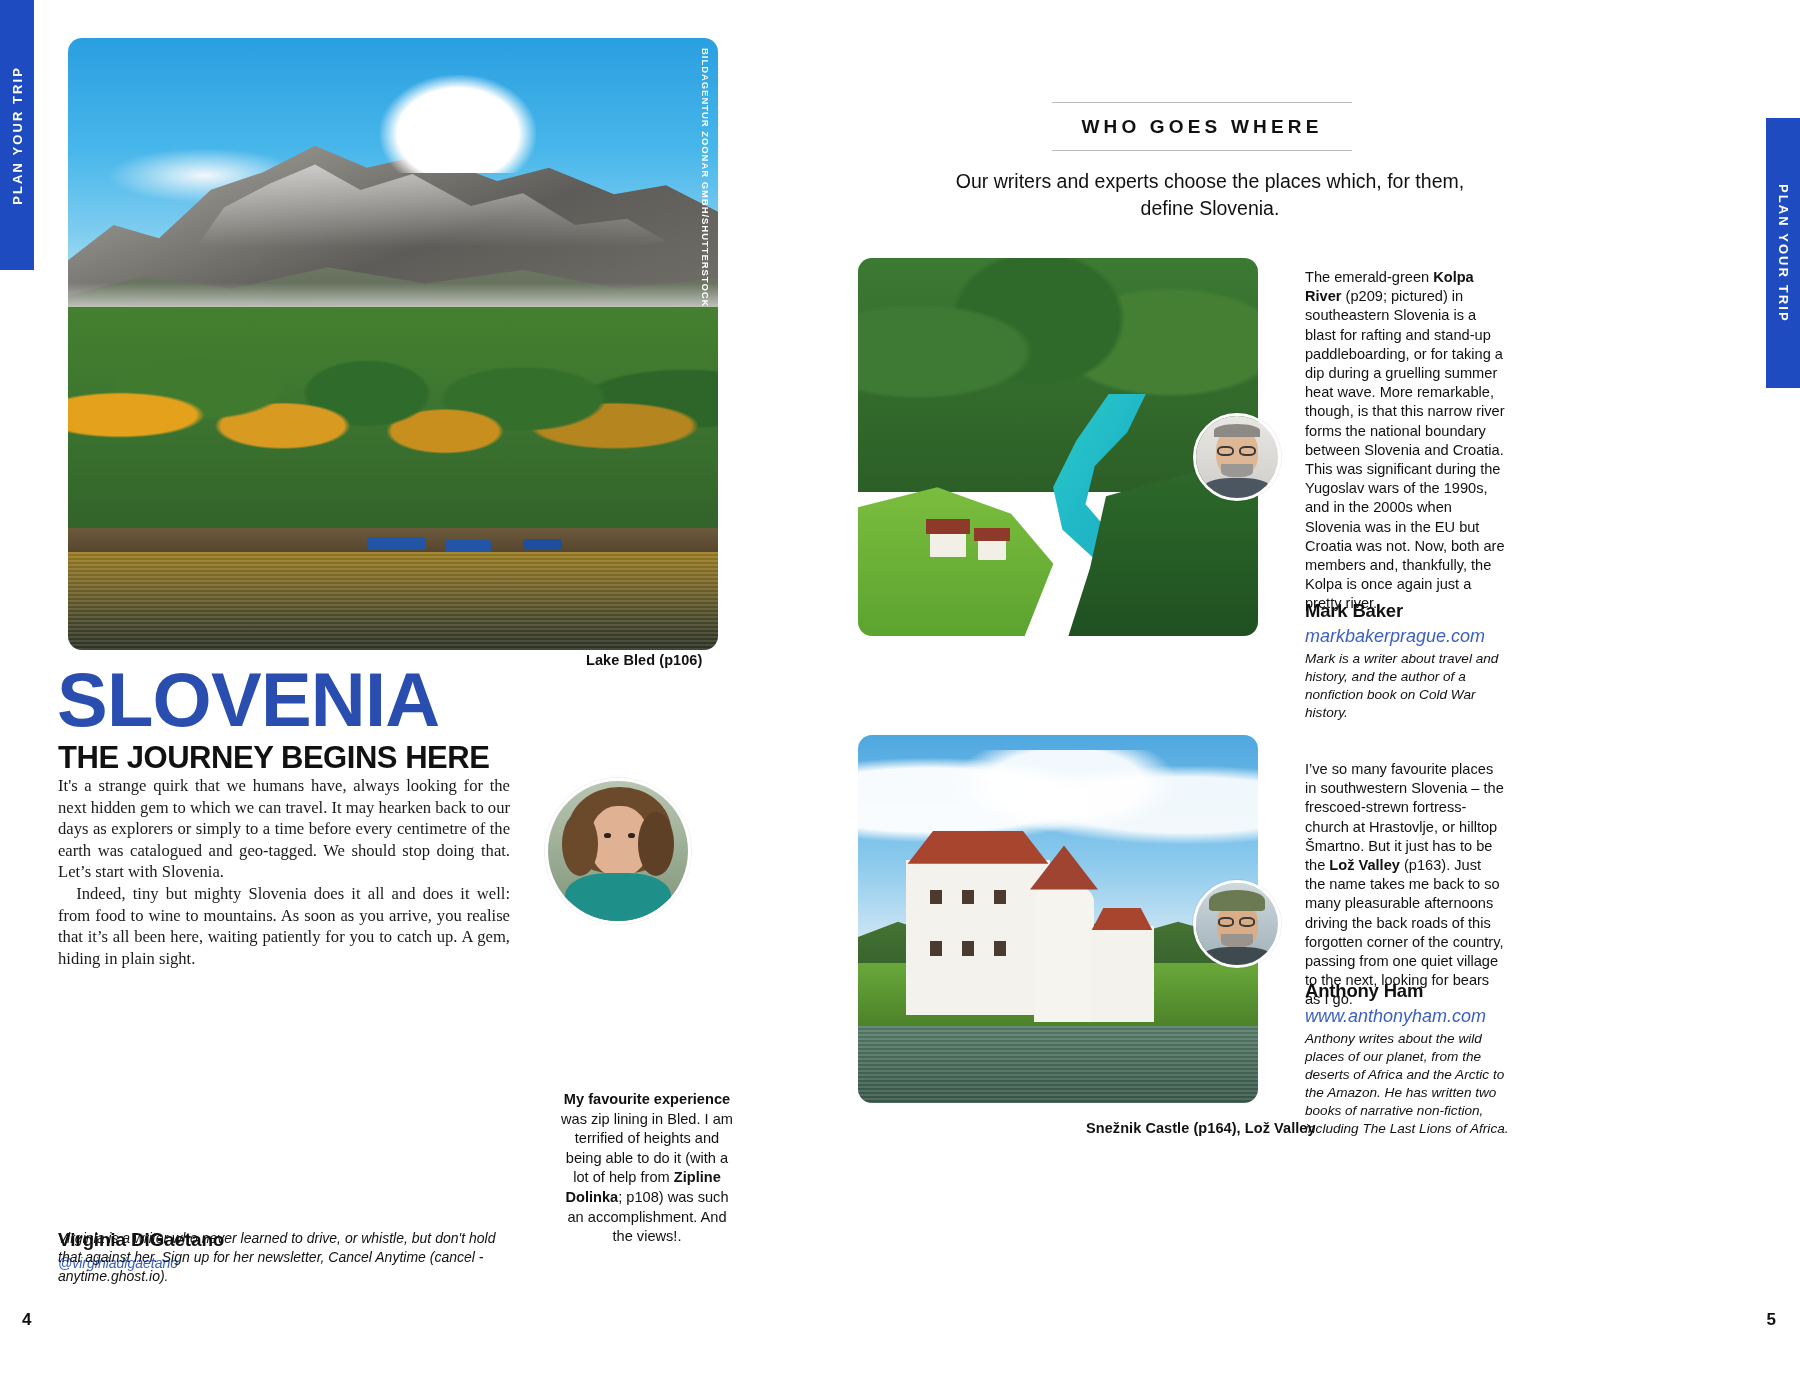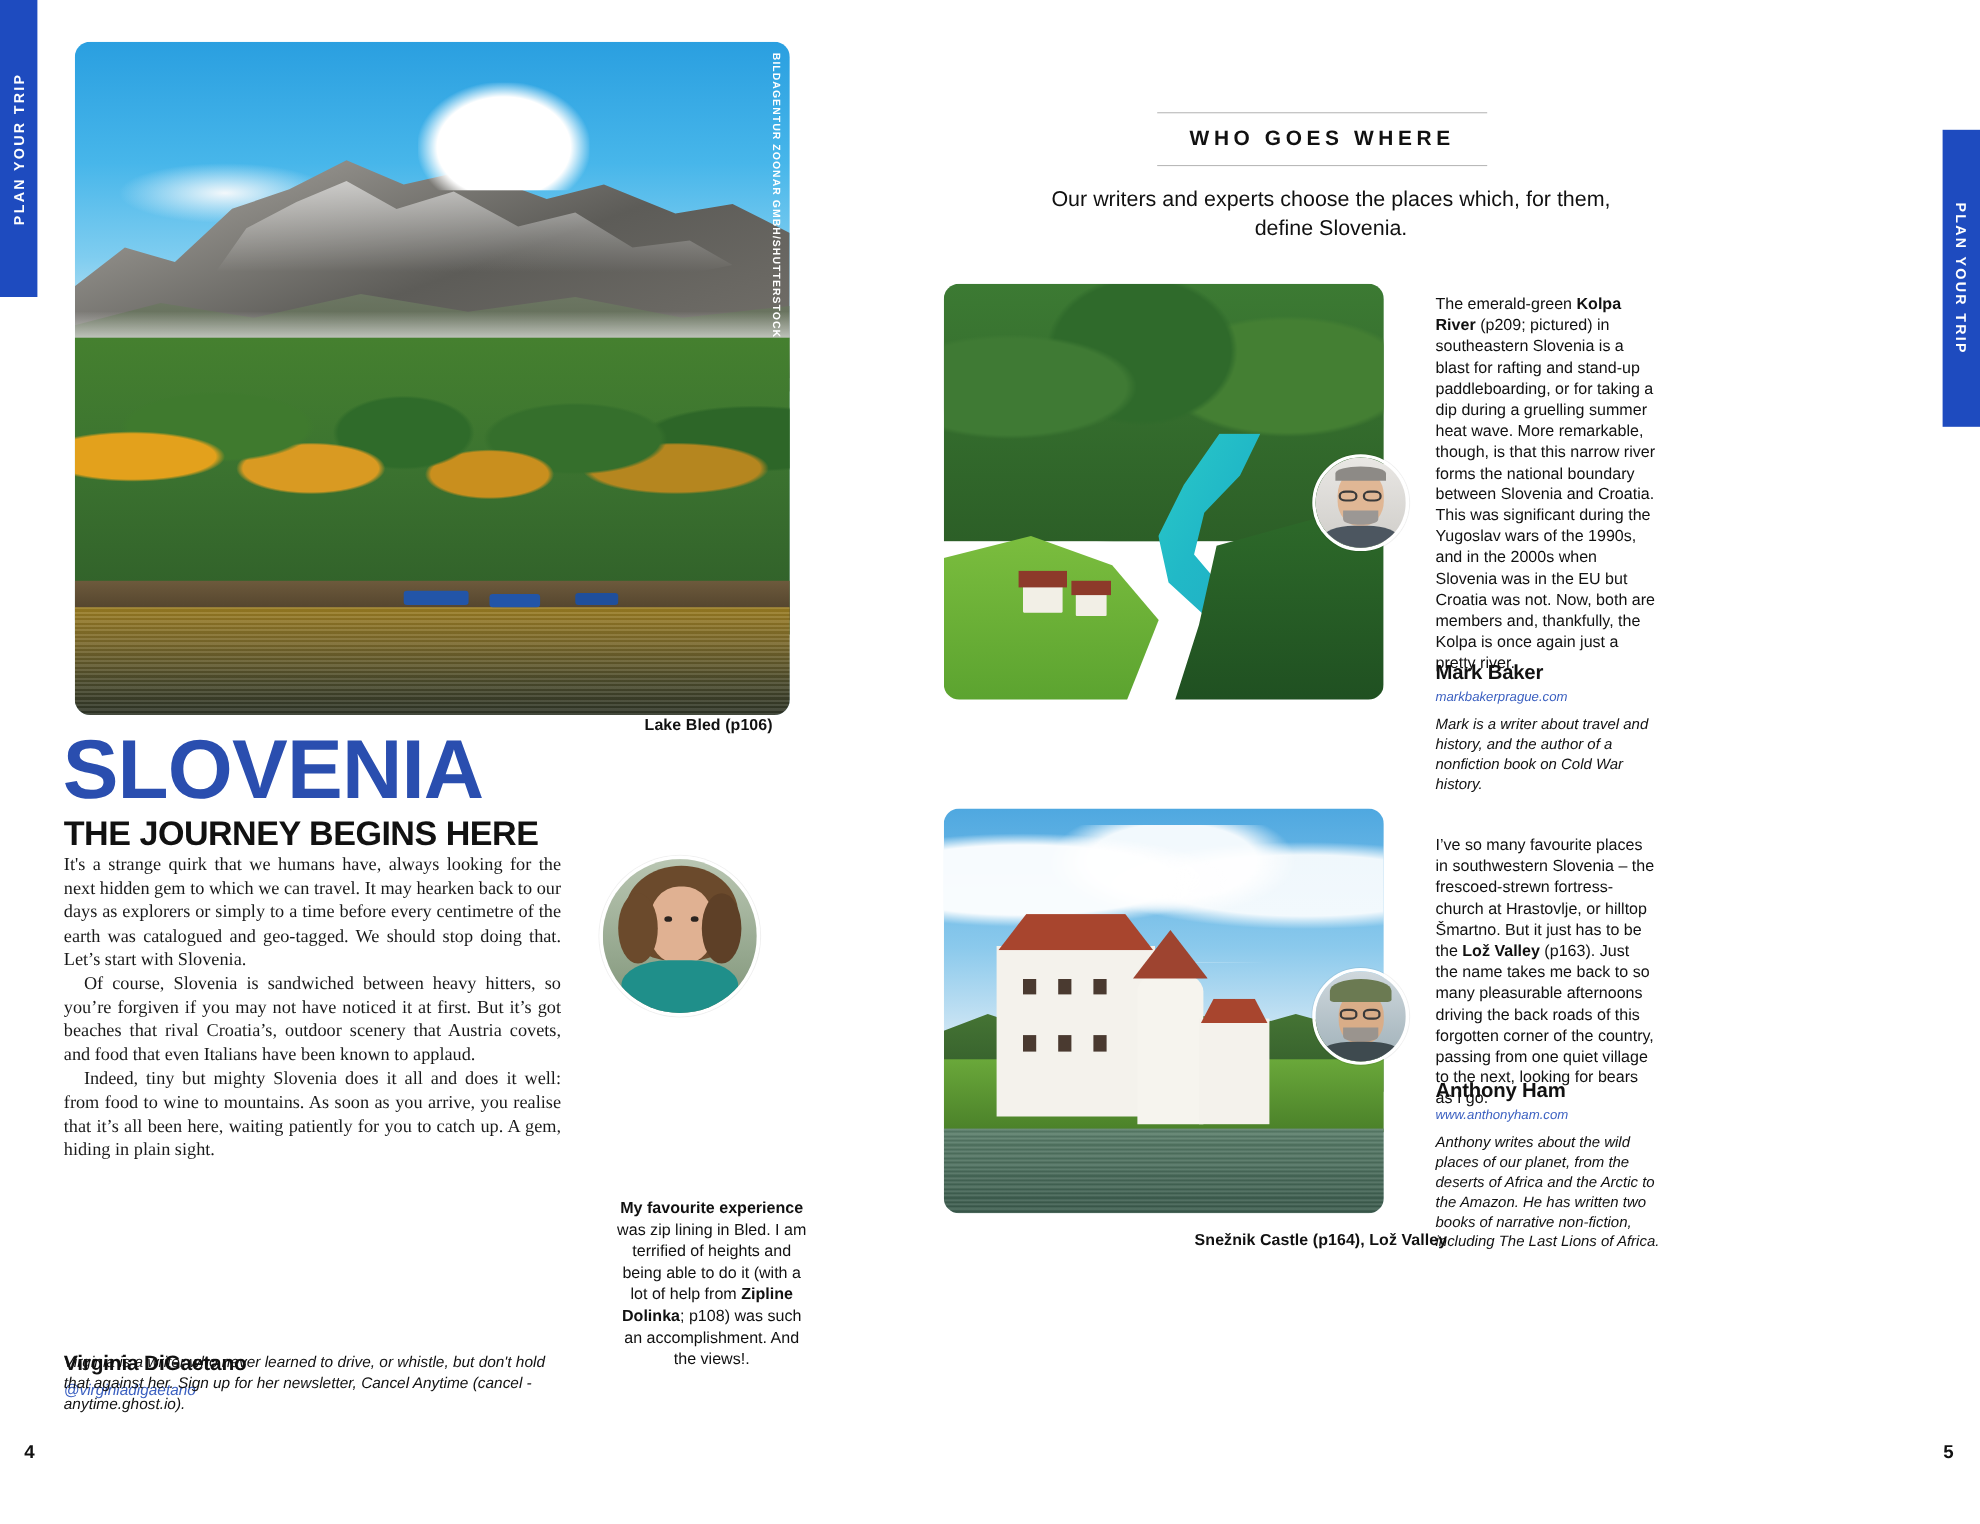--- a/index.html
+++ b/index.html
@@ -100,21 +100,21 @@
     font-size:19.5px; line-height:27px; color:#111;
   }
 
   .entry-photo { position:absolute; border-radius:14px; overflow:hidden; }
   .entry-text {
     position:absolute; width:200px; font-size:14.6px; line-height:19.2px;
     color:#111;
   }
   .entry-text b { font-weight:700; }
   .entry-name { position:absolute; font-weight:700; font-size:18.5px; letter-spacing:-.01em; }
-  .entry-site { position:absolute; font-style:italic; font-size:12px; color:#3a5fc0; }
+  .entry-site { position:absolute; font-style:italic; font-size:18px; color:#3a5fc0; }
   .entry-bio  { position:absolute; font-style:italic; font-size:13.6px; line-height:18px; width:205px; }
 
   
   .bled-sky { position:absolute; inset:0;
     background:linear-gradient(180deg,#2a9fe0 0%,#47b6ea 18%,#7fcdf0 32%,#bfe3f3 42%); }
   .bled-cloud1 { position:absolute; left:48%; top:6%; width:24%; height:16%;
     background:radial-gradient(ellipse at 50% 60%, #ffffff 0%, #ffffff 55%, rgba(255,255,255,0) 72%); }
   .bled-cloud2 { position:absolute; left:6%; top:18%; width:30%; height:9%;
     background:radial-gradient(ellipse at 50% 50%, #f3f8fb 0%, rgba(243,248,251,0) 70%); }
   .bled-mtn { position:absolute; left:0; top:14%; width:100%; height:36%;
@@ -243,21 +243,20 @@
       </div>
       <div class="credit-v" style="right:7px;top:10px;">BILDAGENTUR ZOONAR GMBH/SHUTTERSTOCK</div>
     </div>
     <div class="caption" style="left:586px;top:652px;">Lake Bled (p106)</div>
 
     <div class="title-sl">SLOVENIA</div>
     <div class="subtitle-sl">THE JOURNEY BEGINS HERE</div>
 
     <div class="body-col">
       <p>It's a strange quirk that we humans have, always looking for the next hidden gem to which we can travel. It may hearken back to our days as explorers or simply to a time before every centimetre of the earth was catalogued and geo-tagged. We should stop doing that. Let’s start with Slovenia.</p>
-      <p>Of course, Slovenia is sandwiched between heavy hitters, so you’re forgiven if you may not have noticed it at first. But it’s got beaches that rival Croatia’s, outdoor scenery that Austria covets, and food that even Italians have been known to applaud.</p>
       <p>Indeed, tiny but mighty Slovenia does it all and does it well: from food to wine to mountains. As soon as you arrive, you realise that it’s all been here, waiting patiently for you to catch up. A gem, hiding in plain sight.</p>
     </div>
 
     <div class="byline-name" style="left:58px;top:1229px;">Virginia DiGaetano</div>
     <div class="byline-handle" style="left:58px;top:1255px;">@virginiadigaetano</div>
     <div class="byline-bio" style="left:58px;top:1229px;width:452px;">Virginia is a writer who never learned to drive, or whistle, but don't hold that against her. Sign up for her newsletter, Cancel Anytime (cancel -anytime.ghost.io).</div>
 
     <div class="folio" style="left:22px;top:1310px;">4</div>
 
     <div class="avatar" style="left:545px;top:778px;width:146px;height:146px;">

